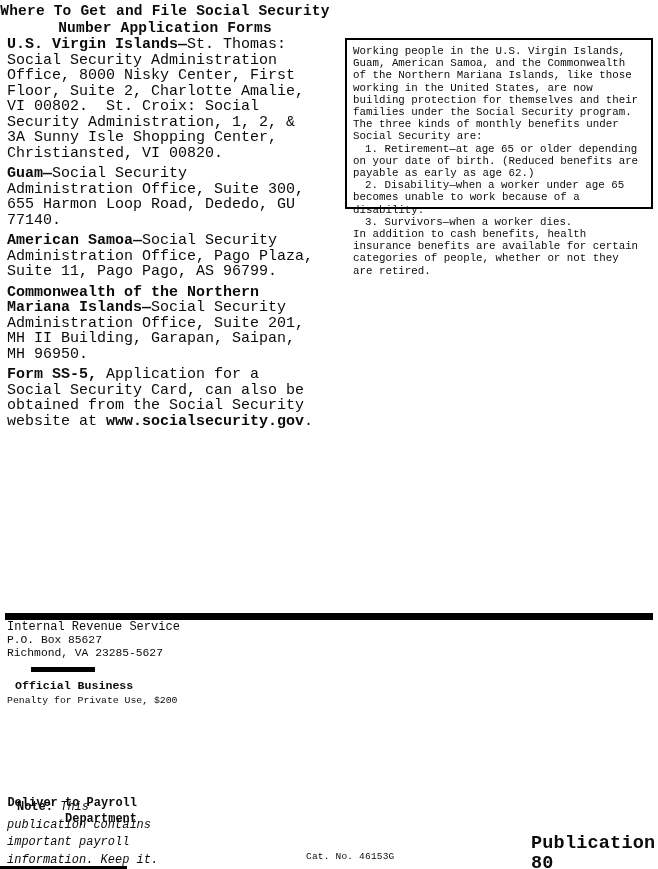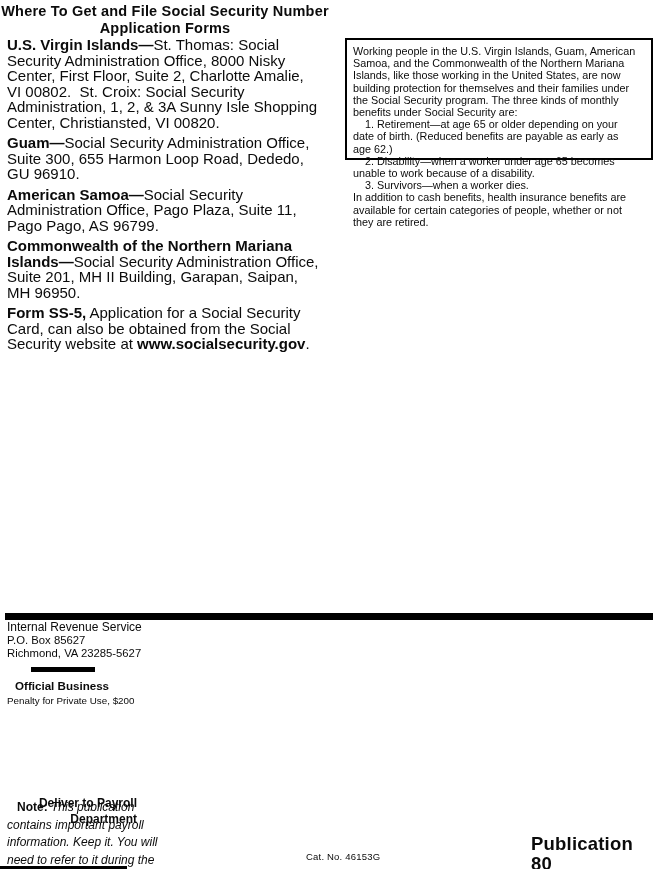--- a/index.html
+++ b/index.html
@@ -1,15 +1,15 @@
 <!DOCTYPE html>
 <html><head>
 <meta charset="utf-8">
 <style>
-  * { margin:0; padding:0; box-sizing:border-box; }
+  * { margin:0; padding:0; box-sizing:border-box;font-family:Liberation Mono, monospace; }
   html,body { background:#ffffff; }
   .page {
     position:relative;
     width:658px; height:869px;
     background:#ffffff;
     color:#0b0b0b;
     font-family:"Liberation Sans", sans-serif;
     overflow:hidden;
   }
   
@@ -23,21 +23,21 @@
   .left-col {
     position:absolute; left:7px; top:37px; width:313px;
     font-size:15px; line-height:15.5px;
   }
   .left-col p { margin:0 0 5px 0; }
   .lead { font-weight:bold; }
   .rest { white-space:pre-wrap; }
   .bold-url { font-weight:bold; }
   
   .info-box {
-    position:absolute; left:345px; top:38px; width:308px; height:122px;
+    position:absolute; left:345px; top:38px; width:308px; height:171px;
     border:2px solid #000;
     padding:5px 12px 4px 6px;
     font-size:10.8px; line-height:12.2px;
   }
   .info-box p { margin:0; }
   .info-box .item { text-indent:12px; }
   
   .thick-bar {
     position:absolute; left:5px; top:613px; width:648px; height:7px;
     background:#000;
@@ -84,21 +84,21 @@
 </style>
 </head>
 <body>
 
 <div class="page">
 
   <h1 class="doc-title">Where To Get and File Social Security Number Application Forms</h1>
 
   <div class="left-col">
     <p><span class="lead">U.S. Virgin Islands—</span><span class="rest">St. Thomas: Social Security Administration Office, 8000 Nisky Center, First Floor, Suite 2, Charlotte Amalie, VI 00802.  St. Croix: Social Security Administration, 1, 2, &amp; 3A Sunny Isle Shopping Center, Christiansted, VI 00820.</span></p>
-    <p><span class="lead">Guam—</span><span class="rest">Social Security Administration Office, Suite 300, 655 Harmon Loop Road, Dededo, GU 96910.</span></p>
+    <p><span class="lead">Guam—</span><span class="rest">Social Security Administration Office, Suite 300, 655 Harmon Loop Road, Dededo, GU 77140.</span></p>
     <p><span class="lead">American Samoa—</span><span class="rest">Social Security Administration Office, Pago Plaza, Suite 11, Pago Pago, AS 96799.</span></p>
     <p><span class="lead">Commonwealth of the Northern Mariana Islands—</span><span class="rest">Social Security Administration Office, Suite 201, MH II Building, Garapan, Saipan, MH 96950.</span></p>
     <p><span class="lead">Form SS-5,</span><span class="rest"> Application for a Social Security Card, can also be obtained from the Social Security website at </span><span class="bold-url">www.socialsecurity.gov</span><span class="rest">.</span></p>
   </div>
 
   <div class="info-box">
     <p>Working people in the U.S. Virgin Islands, Guam, American Samoa, and the Commonwealth of the Northern Mariana Islands, like those working in the United States, are now building protection for themselves and their families under the Social Security program. The three kinds of monthly benefits under Social Security are:</p>
     <p class="item">1. Retirement—at age 65 or older depending on your date of birth. (Reduced benefits are payable as early as age 62.)</p>
     <p class="item">2. Disability—when a worker under age 65 becomes unable to work because of a disability.</p>
     <p class="item">3. Survivors—when a worker dies.</p>

